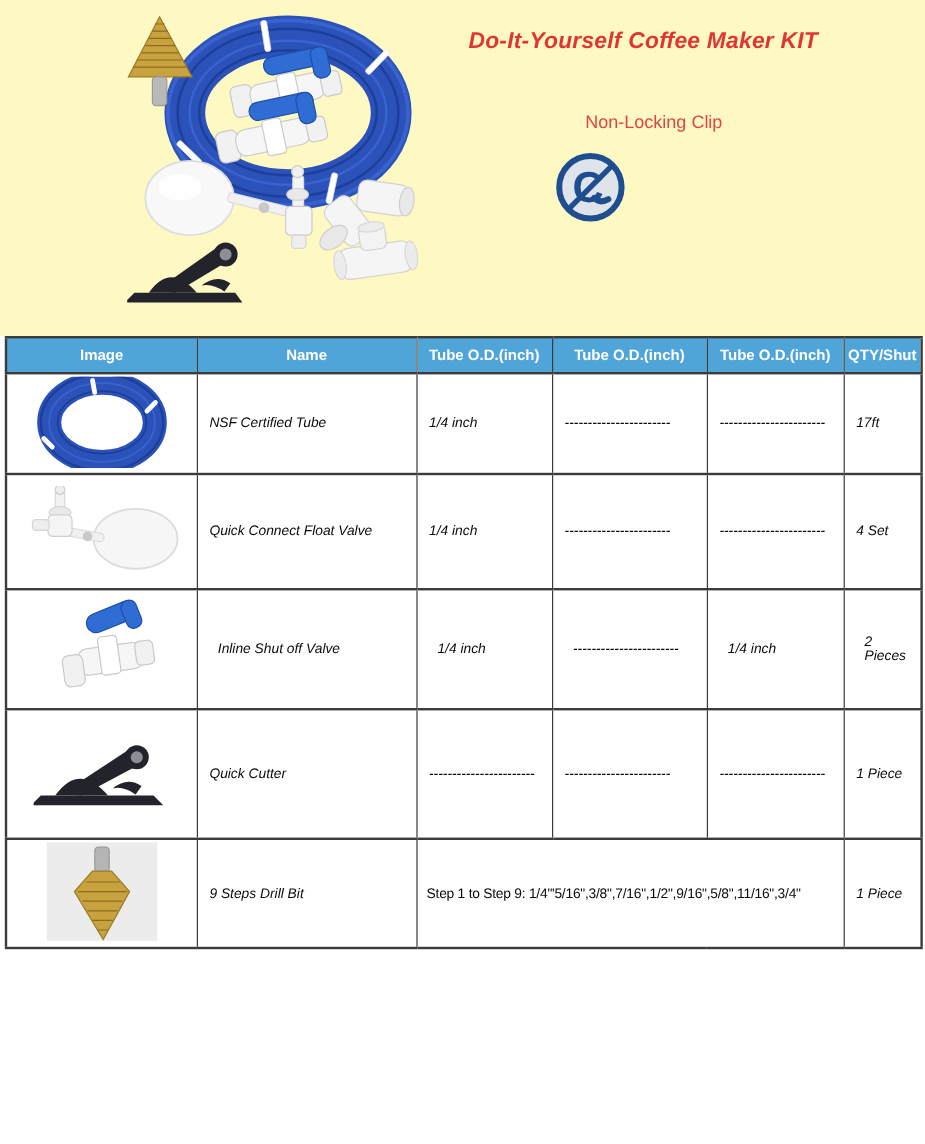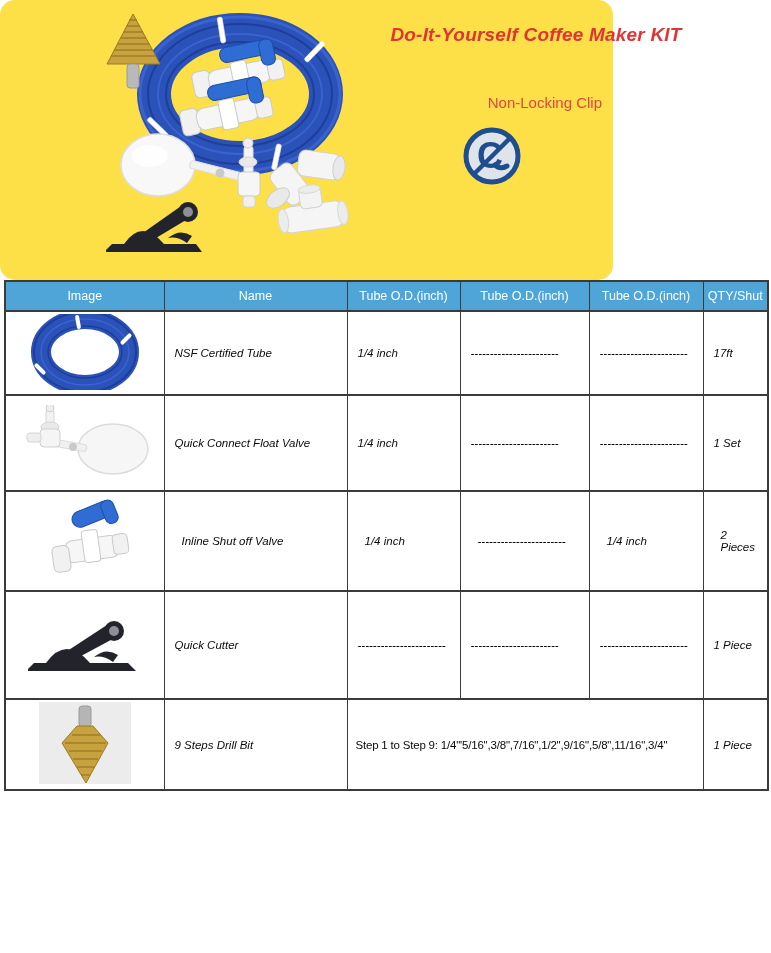--- a/index.html
+++ b/index.html
@@ -1,33 +1,33 @@
 <!DOCTYPE html>
 <html><head>
 <meta charset="utf-8">
 <style>
   html,body{margin:0;padding:0;background:#ffffff;}
   body{width:771px;height:953px;overflow:hidden;font-family:"Liberation Sans", sans-serif;position:relative;}
 
   
-  .hero{position:relative;width:613px;height:280px;background:#fde047;border-radius:15px;}
+  .hero{position:relative;width:771px;height:280px;background:#fef9c3;}
   .hero-photo{position:absolute;left:72px;top:6px;}
   .hero-title{position:absolute;left:368px;top:24px;width:336px;text-align:center;
     font-size:19px;font-style:italic;font-weight:700;color:#e03535;letter-spacing:.2px;}
   .hero-badge{position:absolute;left:418px;top:94px;width:184px;text-align:right;
     font-size:15px;color:#e04545;}
   .noclip{position:absolute;left:462px;top:126px;}
 
   
   table.spec{border-collapse:collapse;margin-left:4px;width:763px;table-layout:fixed;
     border:2px solid #3b3b3b;}
   table.spec th, table.spec td{border-left:1px solid #3b3b3b;border-right:1px solid #3b3b3b;
     border-top:2px solid #3b3b3b;border-bottom:2px solid #3b3b3b;
     font-size:11.5px;color:#0a0a0a;vertical-align:middle;overflow:hidden;}
-  table.spec th{background:#4fa5d8;color:#ffffff;font-size:12.5px;font-weight:400;
+  table.spec th{background:#4fa5d8;color:#ffffff;font-size:12.5px;font-weight:700;
     text-align:center;height:24px;padding:2px 2px;}
   td.c-img{text-align:center;padding:0;}
   td.c-txt{text-align:left;padding-left:10px;padding-right:4px;font-style:italic;}
   td.c-step{text-align:left;padding-left:8px;padding-right:2px;font-size:11px;letter-spacing:-0.2px;}
   tr.h1 td{height:80px;} tr.h2 td{height:92px;} tr.h3 td{height:96px;padding-left:17px;}
   tr.h4 td{height:82px;} tr.h5 td{height:90px;} tr.h6 td{height:104px;} tr.h7 td{height:87px;}
 </style>
 </head>
 <body>
 
@@ -182,21 +182,21 @@
           <circle cx="35" cy="3" r="4" fill="#eeeeee" stroke="#cfcfcf"></circle>
           <ellipse cx="35" cy="22" rx="9" ry="5" fill="#e9e9e9" stroke="#d5d5d5"></ellipse>
           <rect x="25" y="24" width="20" height="18" rx="4" fill="#f5f5f5" stroke="#cfcfcf"></rect>
           <rect x="12" y="28" width="14" height="9" rx="3" fill="#eeeeee" stroke="#d5d5d5"></rect>
         </svg>
       </td>
       <td class="c-txt">Quick Connect Float Valve</td>
       <td class="c-txt">1/4 inch</td>
       <td class="c-txt">-----------------------</td>
       <td class="c-txt">-----------------------</td>
-      <td class="c-txt">1 Set</td>
+      <td class="c-txt">4 Set</td>
     </tr>
 
     <tr class="h3">
       <td class="c-img">
         <svg width="84" height="88" viewBox="0 0 84 88">
           <rect x="20" y="10" width="44" height="16" rx="8" fill="#2f6cd4" stroke="#1c4fa8" transform="rotate(-22 42 18)"></rect>
           <rect x="52" y="4" width="13" height="24" rx="6" fill="#2f6cd4" stroke="#1c4fa8" transform="rotate(-22 58 16)"></rect>
           <rect x="14" y="42" width="54" height="22" rx="8" fill="#f6f6f6" stroke="#cccccc" transform="rotate(-8 41 53)"></rect>
           <rect x="2" y="50" width="17" height="26" rx="5" fill="#f1f1f1" stroke="#c9c9c9" transform="rotate(-8 10 63)"></rect>
           <rect x="62" y="38" width="15" height="20" rx="4" fill="#f1f1f1" stroke="#c9c9c9" transform="rotate(-8 69 48)"></rect>

